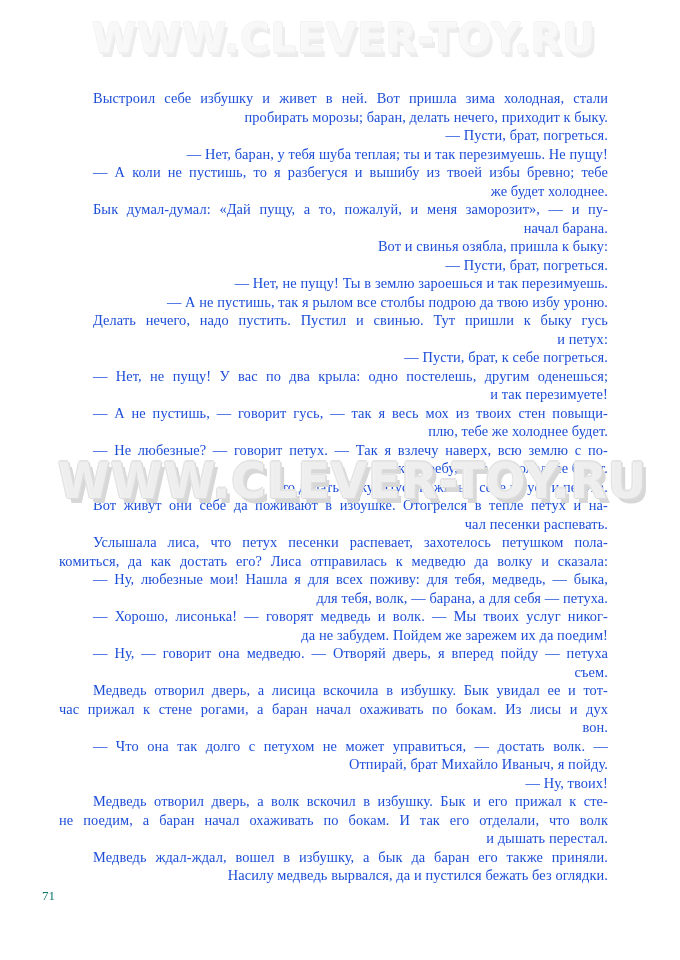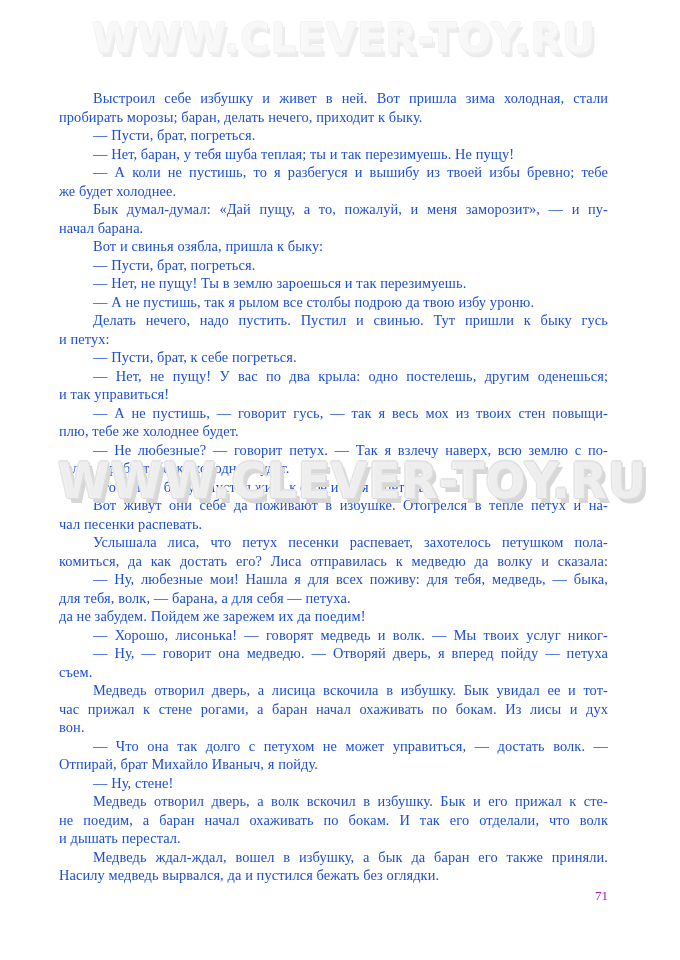--- a/index.html
+++ b/index.html
@@ -20,40 +20,40 @@
     left: 59px;
     top: 61px;
     width: 549px;
     font-size: 14.4px;
     line-height: 18.5px;
     color: #1d4ed8;
     letter-spacing: 0.1px;
     margin-top: 28px;
   }
   .line {
-    text-align: left;
+    text-align: right;
     white-space: normal;
     height: 18.5px;
     overflow: visible;
   }
   .line.indent {
     text-indent: 34px;
   }
   .line.fill {
     text-align: justify;
     text-align-last: justify;
   }
   .page-number {
     position: absolute;
     top: 888px;
-    left: 59px;
+    left: 42px;
     width: 549px;
-    text-align: right;
+    text-align: left;
     font-size: 13px;
-    color: #a21caf;
+    color: #0f766e;
     font-family: "Liberation Serif", "DejaVu Serif", serif;
   }
   .watermark {
     position: absolute;
     font-family: "DejaVu Sans", "Liberation Sans", sans-serif;
     font-weight: bold;
     white-space: nowrap;
     pointer-events: none;
     z-index: 5;
     letter-spacing: 1px;
@@ -98,42 +98,42 @@
       <div class="line indent fill">Бык думал-думал: «Дай пущу, а то, пожалуй, и меня заморозит», — и пу-</div>
       <div class="line">начал барана.</div>
       <div class="line indent">Вот и свинья озябла, пришла к быку:</div>
       <div class="line indent">— Пусти, брат, погреться.</div>
       <div class="line indent">— Нет, не пущу! Ты в землю зароешься и так перезимуешь.</div>
       <div class="line indent">— А не пустишь, так я рылом все столбы подрою да твою избу уроню.</div>
       <div class="line indent fill">Делать нечего, надо пустить. Пустил и свинью. Тут пришли к быку гусь</div>
       <div class="line">и петух:</div>
       <div class="line indent">— Пусти, брат, к себе погреться.</div>
       <div class="line indent fill">— Нет, не пущу! У вас по два крыла: одно постелешь, другим оденешься;</div>
-      <div class="line">и так управиться!</div>
+      <div class="line">и так перезимуете!</div>
       <div class="line indent fill">— А не пустишь, — говорит гусь, — так я весь мох из твоих стен повыщи-</div>
       <div class="line">плю, тебе же холоднее будет.</div>
       <div class="line indent fill">— Не любезные? — говорит петух. — Так я взлечу наверх, всю землю с по-</div>
       <div class="line">толка сгребу, тебе же холоднее будет.</div>
       <div class="line indent">Что делать быку? Пустил жить к себе и гуся и петуха.</div>
       <div class="line indent fill">Вот живут они себе да поживают в избушке. Отогрелся в тепле петух и на-</div>
       <div class="line">чал песенки распевать.</div>
       <div class="line indent fill">Услышала лиса, что петух песенки распевает, захотелось петушком пола-</div>
       <div class="line fill">комиться, да как достать его? Лиса отправилась к медведю да волку и сказала:</div>
       <div class="line indent fill">— Ну, любезные мои! Нашла я для всех поживу: для тебя, медведь, — быка,</div>
       <div class="line">для тебя, волк, — барана, а для себя — петуха.</div>
+      <div class="line indent fill">— Хорошо, лисонька! — говорят медведь и волк. — Мы твоих услуг никог-</div>
       <div class="line">да не забудем. Пойдем же зарежем их да поедим!</div>
-      <div class="line indent fill">— Хорошо, лисонька! — говорят медведь и волк. — Мы твоих услуг никог-</div>
       <div class="line indent fill">— Ну, — говорит она медведю. — Отворяй дверь, я вперед пойду — петуха</div>
       <div class="line">съем.</div>
       <div class="line indent fill">Медведь отворил дверь, а лисица вскочила в избушку. Бык увидал ее и тот-</div>
       <div class="line fill">час прижал к стене рогами, а баран начал охаживать по бокам. Из лисы и дух</div>
       <div class="line">вон.</div>
       <div class="line indent fill">— Что она так долго с петухом не может управиться, — достать волк. —</div>
       <div class="line">Отпирай, брат Михайло Иваныч, я пойду.</div>
-      <div class="line indent">— Ну, стене!</div>
+      <div class="line indent">— Ну, твоих!</div>
       <div class="line indent fill">Медведь отворил дверь, а волк вскочил в избушку. Бык и его прижал к сте-</div>
       <div class="line fill">не поедим, а баран начал охаживать по бокам. И так его отделали, что волк</div>
       <div class="line">и дышать перестал.</div>
       <div class="line indent fill">Медведь ждал-ждал, вошел в избушку, а бык да баран его также приняли.</div>
       <div class="line">Насилу медведь вырвался, да и пустился бежать без оглядки.</div>
     </div>
 
   <div class="watermark wm-middle">WWW.CLEVER-TOY.RU</div>
 
   <div class="page-number">71</div>

